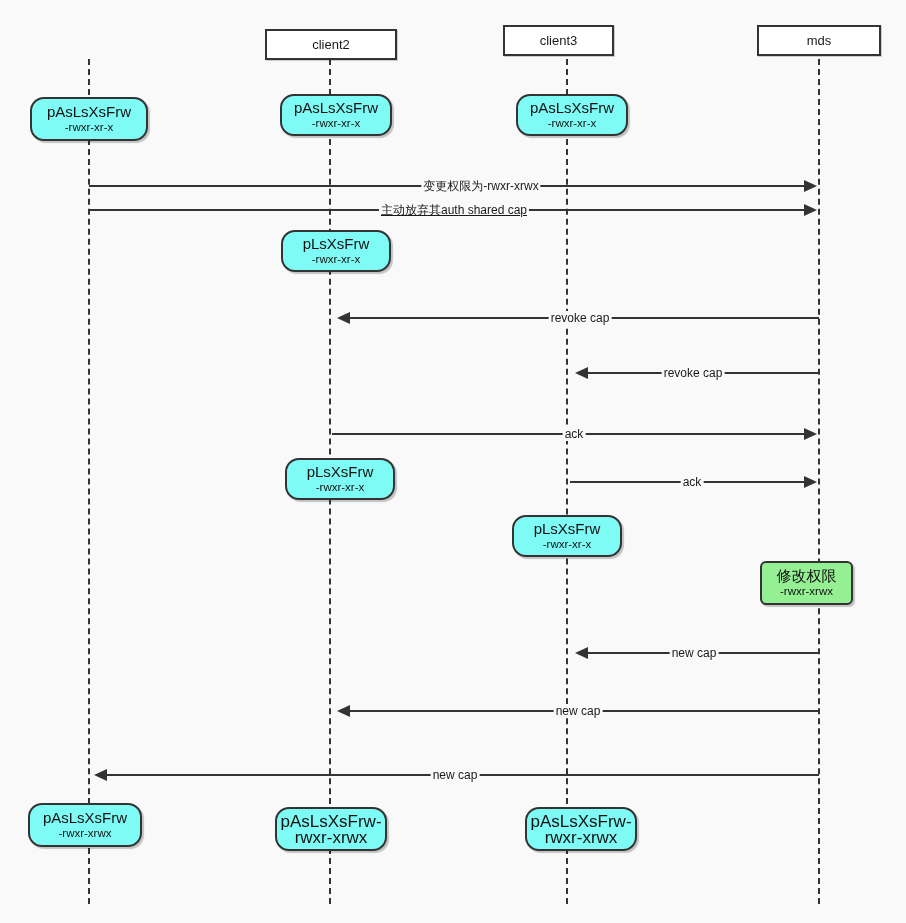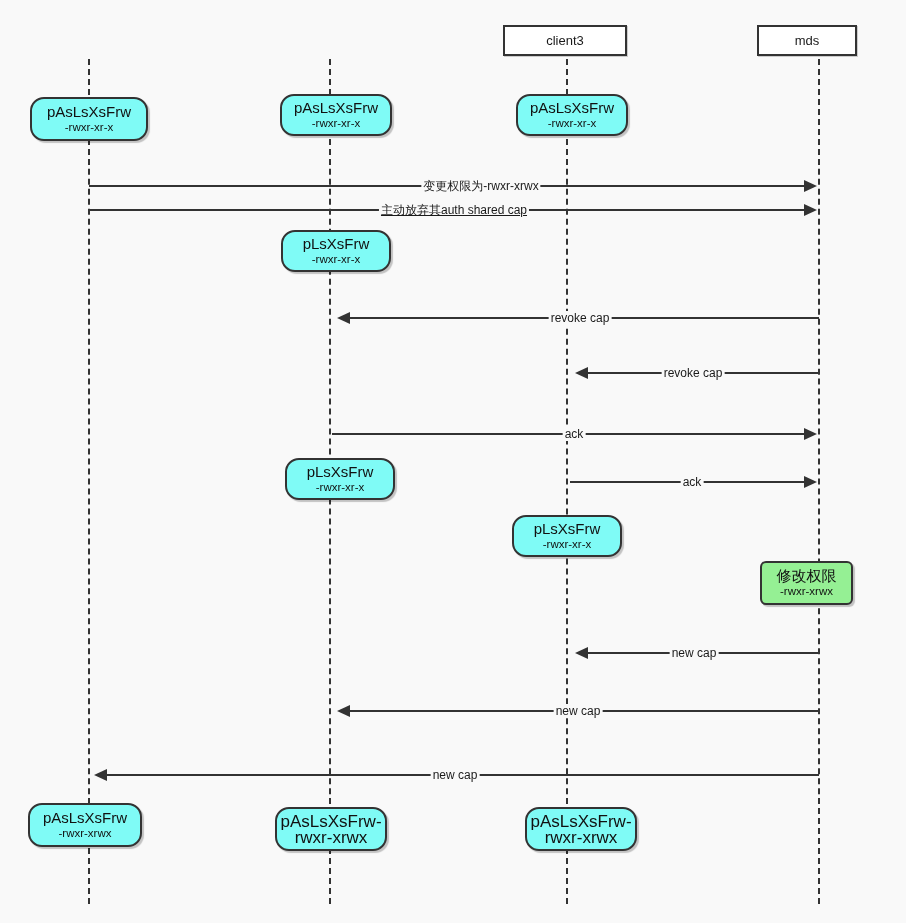--- a/index.html
+++ b/index.html
@@ -115,24 +115,27 @@
 </head>
 <body>
 
 <div id="canvas">
 
   <div class="lifeline" style="left:88px;"></div>
   <div class="lifeline" style="left:329px;"></div>
   <div class="lifeline" style="left:566px;"></div>
   <div class="lifeline" style="left:818px;"></div>
 
-  <div class="participant" style="left:503px; top:25px; width:124px;">
+  <div class="participant" style="left:265px; top:29px; width:132px;">
+    <span>client2</span>
+  </div>
+  <div class="participant" style="left:503px; top:25px; width:111px;">
     <span>client3</span>
   </div>
-  <div class="participant" style="left:757px; top:25px; width:100px;">
+  <div class="participant" style="left:757px; top:25px; width:124px;">
     <span>mds</span>
   </div>
 
   <div class="msg" style="left:89px;  top:185px; width:716px;"></div>
   <div class="arrowhead right" style="left:804px; top:180px;"></div>
   <div class="msg-label" style="left:454px; top:186px;margin-left:27px;">变更权限为-rwxr-xrwx</div>
 
   <div class="msg" style="left:89px;  top:209px; width:716px;"></div>
   <div class="arrowhead right" style="left:804px; top:204px;"></div>
   <div class="msg-label" style="left:454px; top:210px;text-decoration:underline;">主动放弃其auth shared cap</div>

